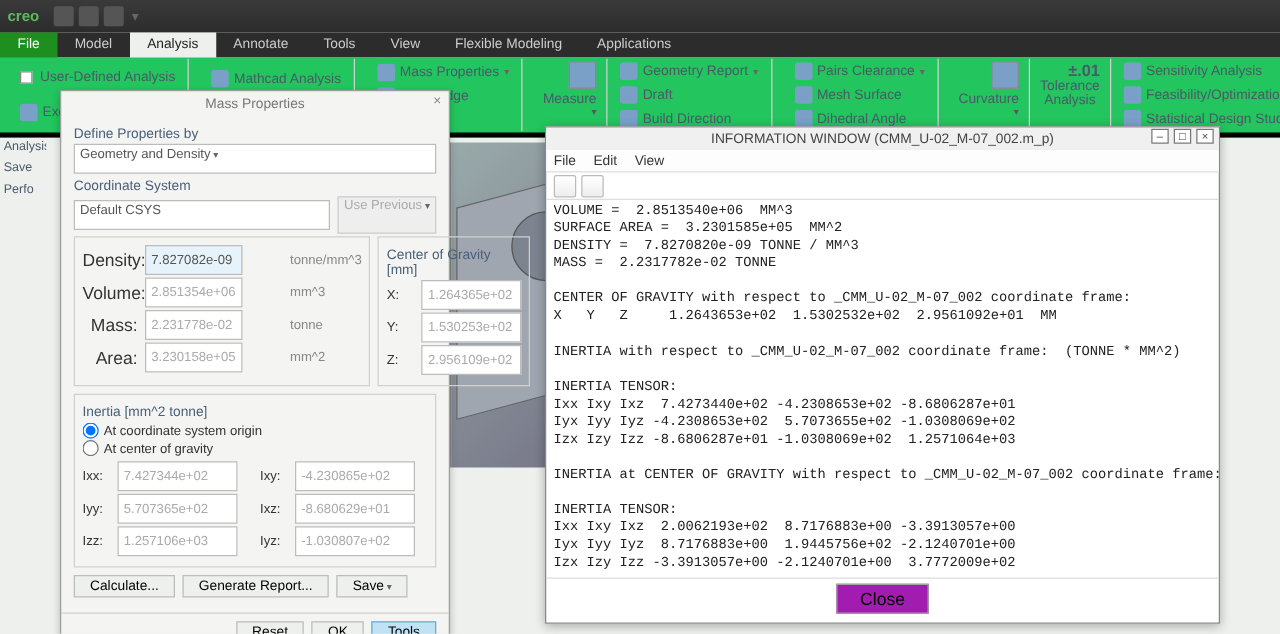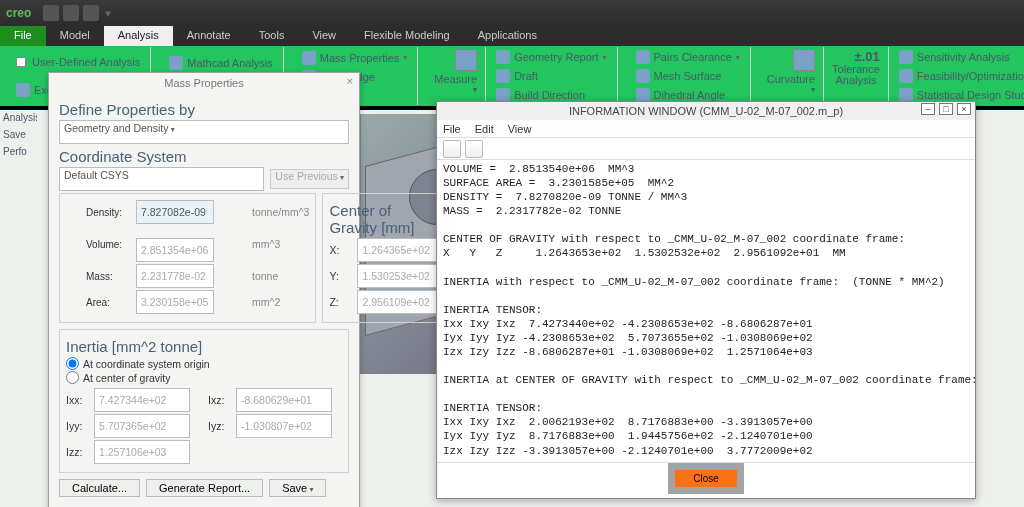--- a/index.html
+++ b/index.html
@@ -34,45 +34,45 @@
 
 .modelbg { position:absolute; top:114px; left:360px; width:90px; height:260px; background: linear-gradient(135deg,#9aa 0%,#778 100%); z-index:0; border-left:1px solid #888;}
 .modelbg .part { position:absolute; left:4px; top:40px; width:90px; height:170px; background:#a0a6b0; transform: skewY(-15deg); border:1px solid #666;}
 .modelbg .circle { position:absolute; left:48px; top:55px; width:56px; height:56px; border-radius:50%; background:#7d838f; border:1px solid #555;}
 
 
 .dlg { position:absolute; background:#f4f5f2; border:1px solid #9aa09c; box-shadow:0 2px 6px rgba(0,0,0,0.25); z-index:5;}
 .dlg .dlg-title { height:20px; display:flex; align-items:center; justify-content:center; color:#777; position:relative; font-size:11px;}
 .dlg .dlg-title .close { position:absolute; right:6px; top:2px; color:#888; cursor:pointer;}
 .dlg .body { padding: 4px 10px 8px 10px; }
-.section-head { color:#4a607a; font-size:15px; margin: 4px 0 2px 0; }
+.section-head { color:#4a607a; font-size:11px; margin: 4px 0 2px 0; }
 .dlg .row { display:flex; align-items:center; gap:6px; margin: 2px 0;}
 .dlg .sel, .dlg input[type=text], .inputlike { border:1px solid #bcbcbc; background:#fff; height:24px; padding:1px 4px; font-size:10.5px; color:#555;}
 .dlg input[readonly], .grey { color:#aaa;}
 .dlg .unit { color:#888; font-size:10.5px;margin-left:32px;}
 .dlg .box { border:1px solid #d0d0d0; padding: 4px 6px 6px 6px; margin-bottom:6px;}
-.dlg .lab { width:44px; font-size:10px; text-align:left;margin-left:20px;}
+.dlg .lab { width:44px; font-size:14px; text-align:right;}
 .dlg .ilab { width:22px; font-size:10.5px; }
 .dlg .btnrow { display:flex; justify-content:flex-end; gap:6px; padding:4px 10px 4px;}
 .dlg button, .winbtn { background:#eef0ed; border:1px solid #bcbcbc; padding:2px 12px; font-size:11px; cursor:pointer;}
 .dlg button.primary { background:#bfe2f5; border-color:#6aa9d8;}
-.useprev { color:#aaa; background:#eee; border:1px solid #ccc; height:20px; padding:0 4px; font-size:10.5px; cursor:pointer;}
+.useprev { color:#aaa; background:#eee; border:1px solid #ccc; height:30px; padding:0 4px; font-size:10.5px; cursor:pointer;}
 
 
 .info { position:absolute; left:436px; top:101px; width:540px; height:398px; background:#fff; border:1px solid #888; box-shadow:0 2px 8px rgba(0,0,0,0.3); z-index:6;}
 .info .title { height:18px; background:#f0f0f0; display:flex; align-items:center; justify-content:center; font-size:11px; color:#444; position:relative;}
 .info .title .wbtns { position:absolute; right:4px; top:1px; display:flex; gap:4px;}
 .info .title .wb { width:14px; height:12px; border:1px solid #777; background:#fff; font-size:9px; line-height:10px; text-align:center; cursor:pointer;}
 .info .mbar { height:18px; background:#fdfdfd; border-bottom:1px solid #ddd; display:flex; align-items:center; padding:0 6px; gap:14px; font-size:11px; color:#333;}
 .info .tool2 { height:22px; border-bottom:1px solid #ddd; display:flex; align-items:center; padding:0 6px; gap:4px;}
 .info .zbtn { width:18px; height:18px; border:1px solid #bbb; background:linear-gradient(#fff,#eee); border-radius:2px; cursor:pointer;}
 .info .content { height:302px; overflow:auto; padding:2px 6px;}
 .info pre { font-family:"Consolas","Courier New",monospace; font-size:11px; line-height:1.28; color:#222; white-space:pre;}
 .info .footer { height:32px; border-top:1px solid #ddd; display:flex; align-items:center; justify-content:center;}
-.info .footer button{ background:#f97316; border:7px solid #a3a3a3; padding:3px 18px; font-size:10px; cursor:pointer;}
+.info .footer button{ background:#a21caf; border:1px solid #a3a3a3; padding:3px 18px; font-size:14px; cursor:pointer;}
 
 .hr { height:1px; background:#d0d0d0; margin:2px 0;}
 
 .rad { display:flex; align-items:center; gap:4px; font-size:10.5px; margin:1px 0;}
 .rad input { margin:0;}
 </style>
 </head>
 <body>
 
 <div class="titlebar">
@@ -216,21 +216,21 @@
 
     <div style="display:flex; gap:6px;">
       <div class="box" style="flex:1.3">
         <div class="row">
             <span class="lab">Density:</span>
           <input type="text" style="width: 78px; background: rgb(231, 243, 251);" value="7.827082e-09">
           <span class="unit">tonne/mm^3</span>
           </div>
         <div class="row">
             <span class="lab">Volume:</span>
-          <input type="text" readonly="" style="width: 78px; margin-top: 12px;" value="2.851354e+06">
+          <input type="text" readonly="" style="width: 78px;" value="2.851354e+06">
           <span class="unit">mm^3</span>
           </div>
         <div class="row">
             <span class="lab">Mass:</span>
           <input type="text" readonly="" style="width: 78px;" value="2.231778e-02">
           <span class="unit">tonne</span>
           </div>
         <div class="row">
             <span class="lab">Area:</span>
           <input type="text" readonly="" style="width: 78px;" value="3.230158e+05">
@@ -274,20 +274,24 @@
               <span class="ilab">Iyy:</span>
               <input type="text" readonly="" style="width: 96px;" value="5.707365e+02">
             </div>
           <div class="row">
               <span class="ilab">Izz:</span>
               <input type="text" readonly="" style="width: 96px;" value="1.257106e+03">
             </div>
         </div>
         <div style="flex:1">
           <div class="row">
+              <span class="ilab">Ixy:</span>
+              <input type="text" readonly="" style="width: 96px;" value="-4.230865e+02">
+            </div>
+          <div class="row">
               <span class="ilab">Ixz:</span>
               <input type="text" readonly="" style="width: 96px;" value="-8.680629e+01">
             </div>
           <div class="row">
               <span class="ilab">Iyz:</span>
               <input type="text" readonly="" style="width: 96px;" value="-1.030807e+02">
             </div>
         </div>
       </div>
     </div>

